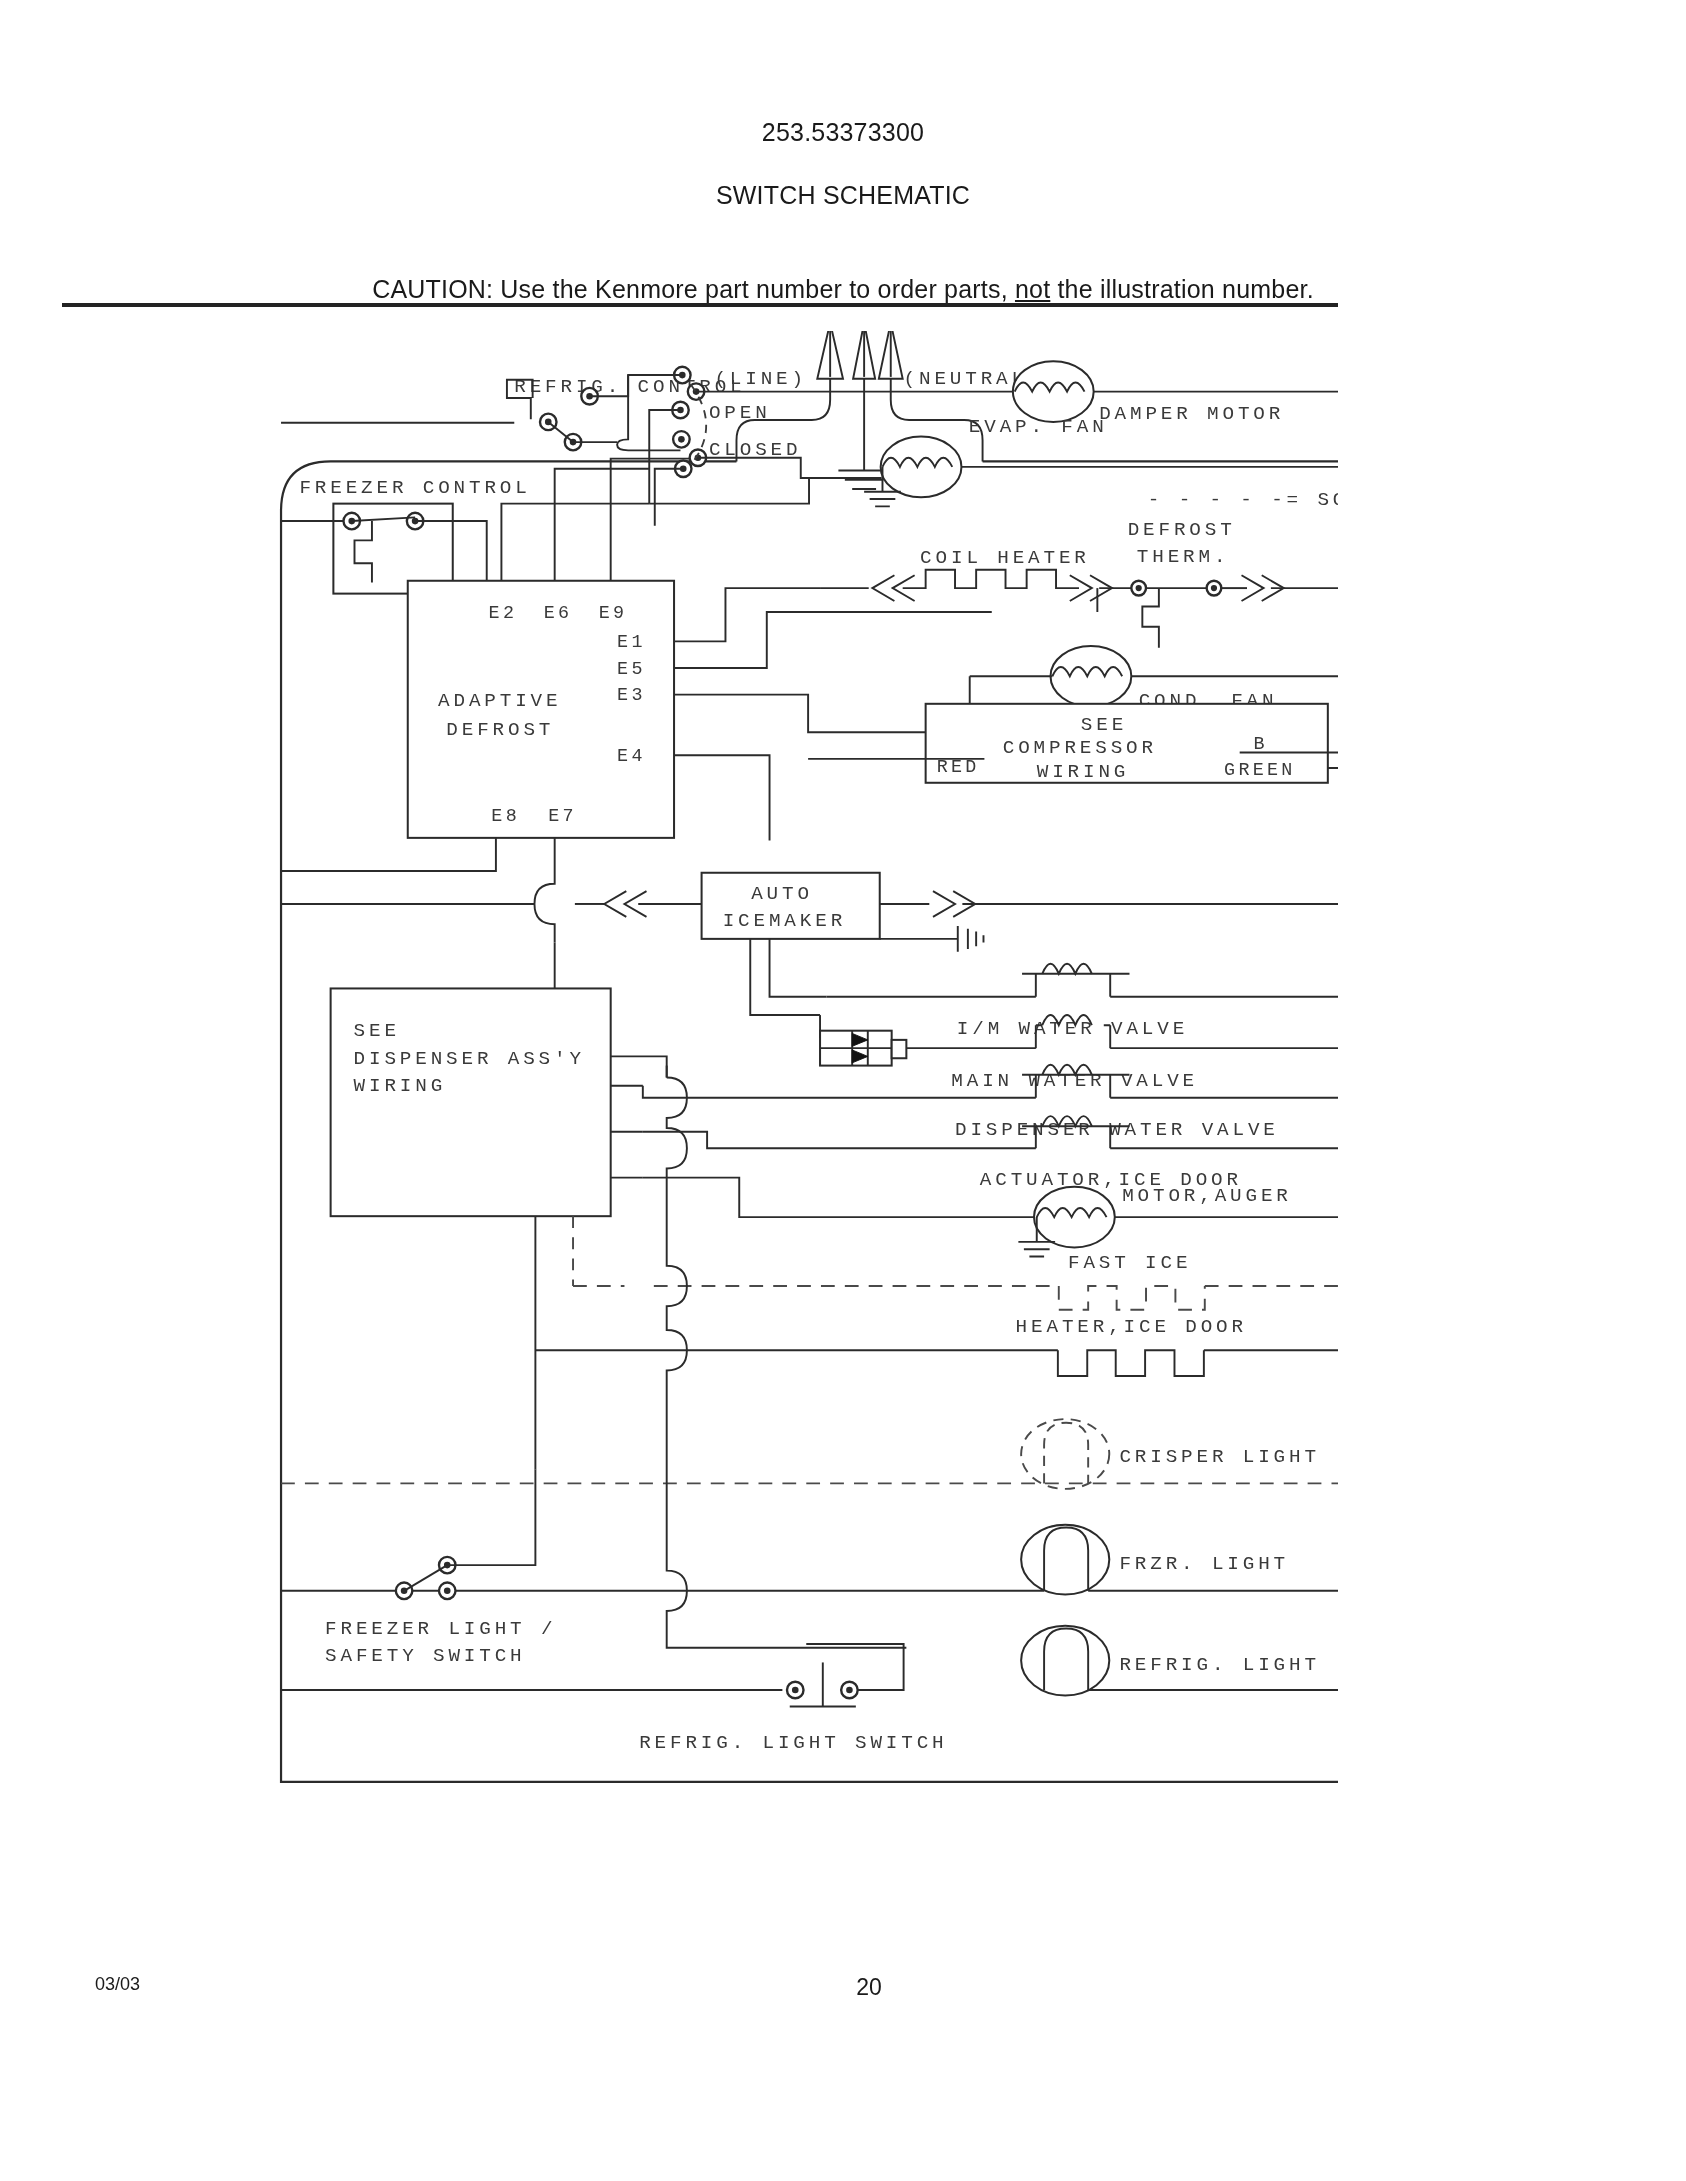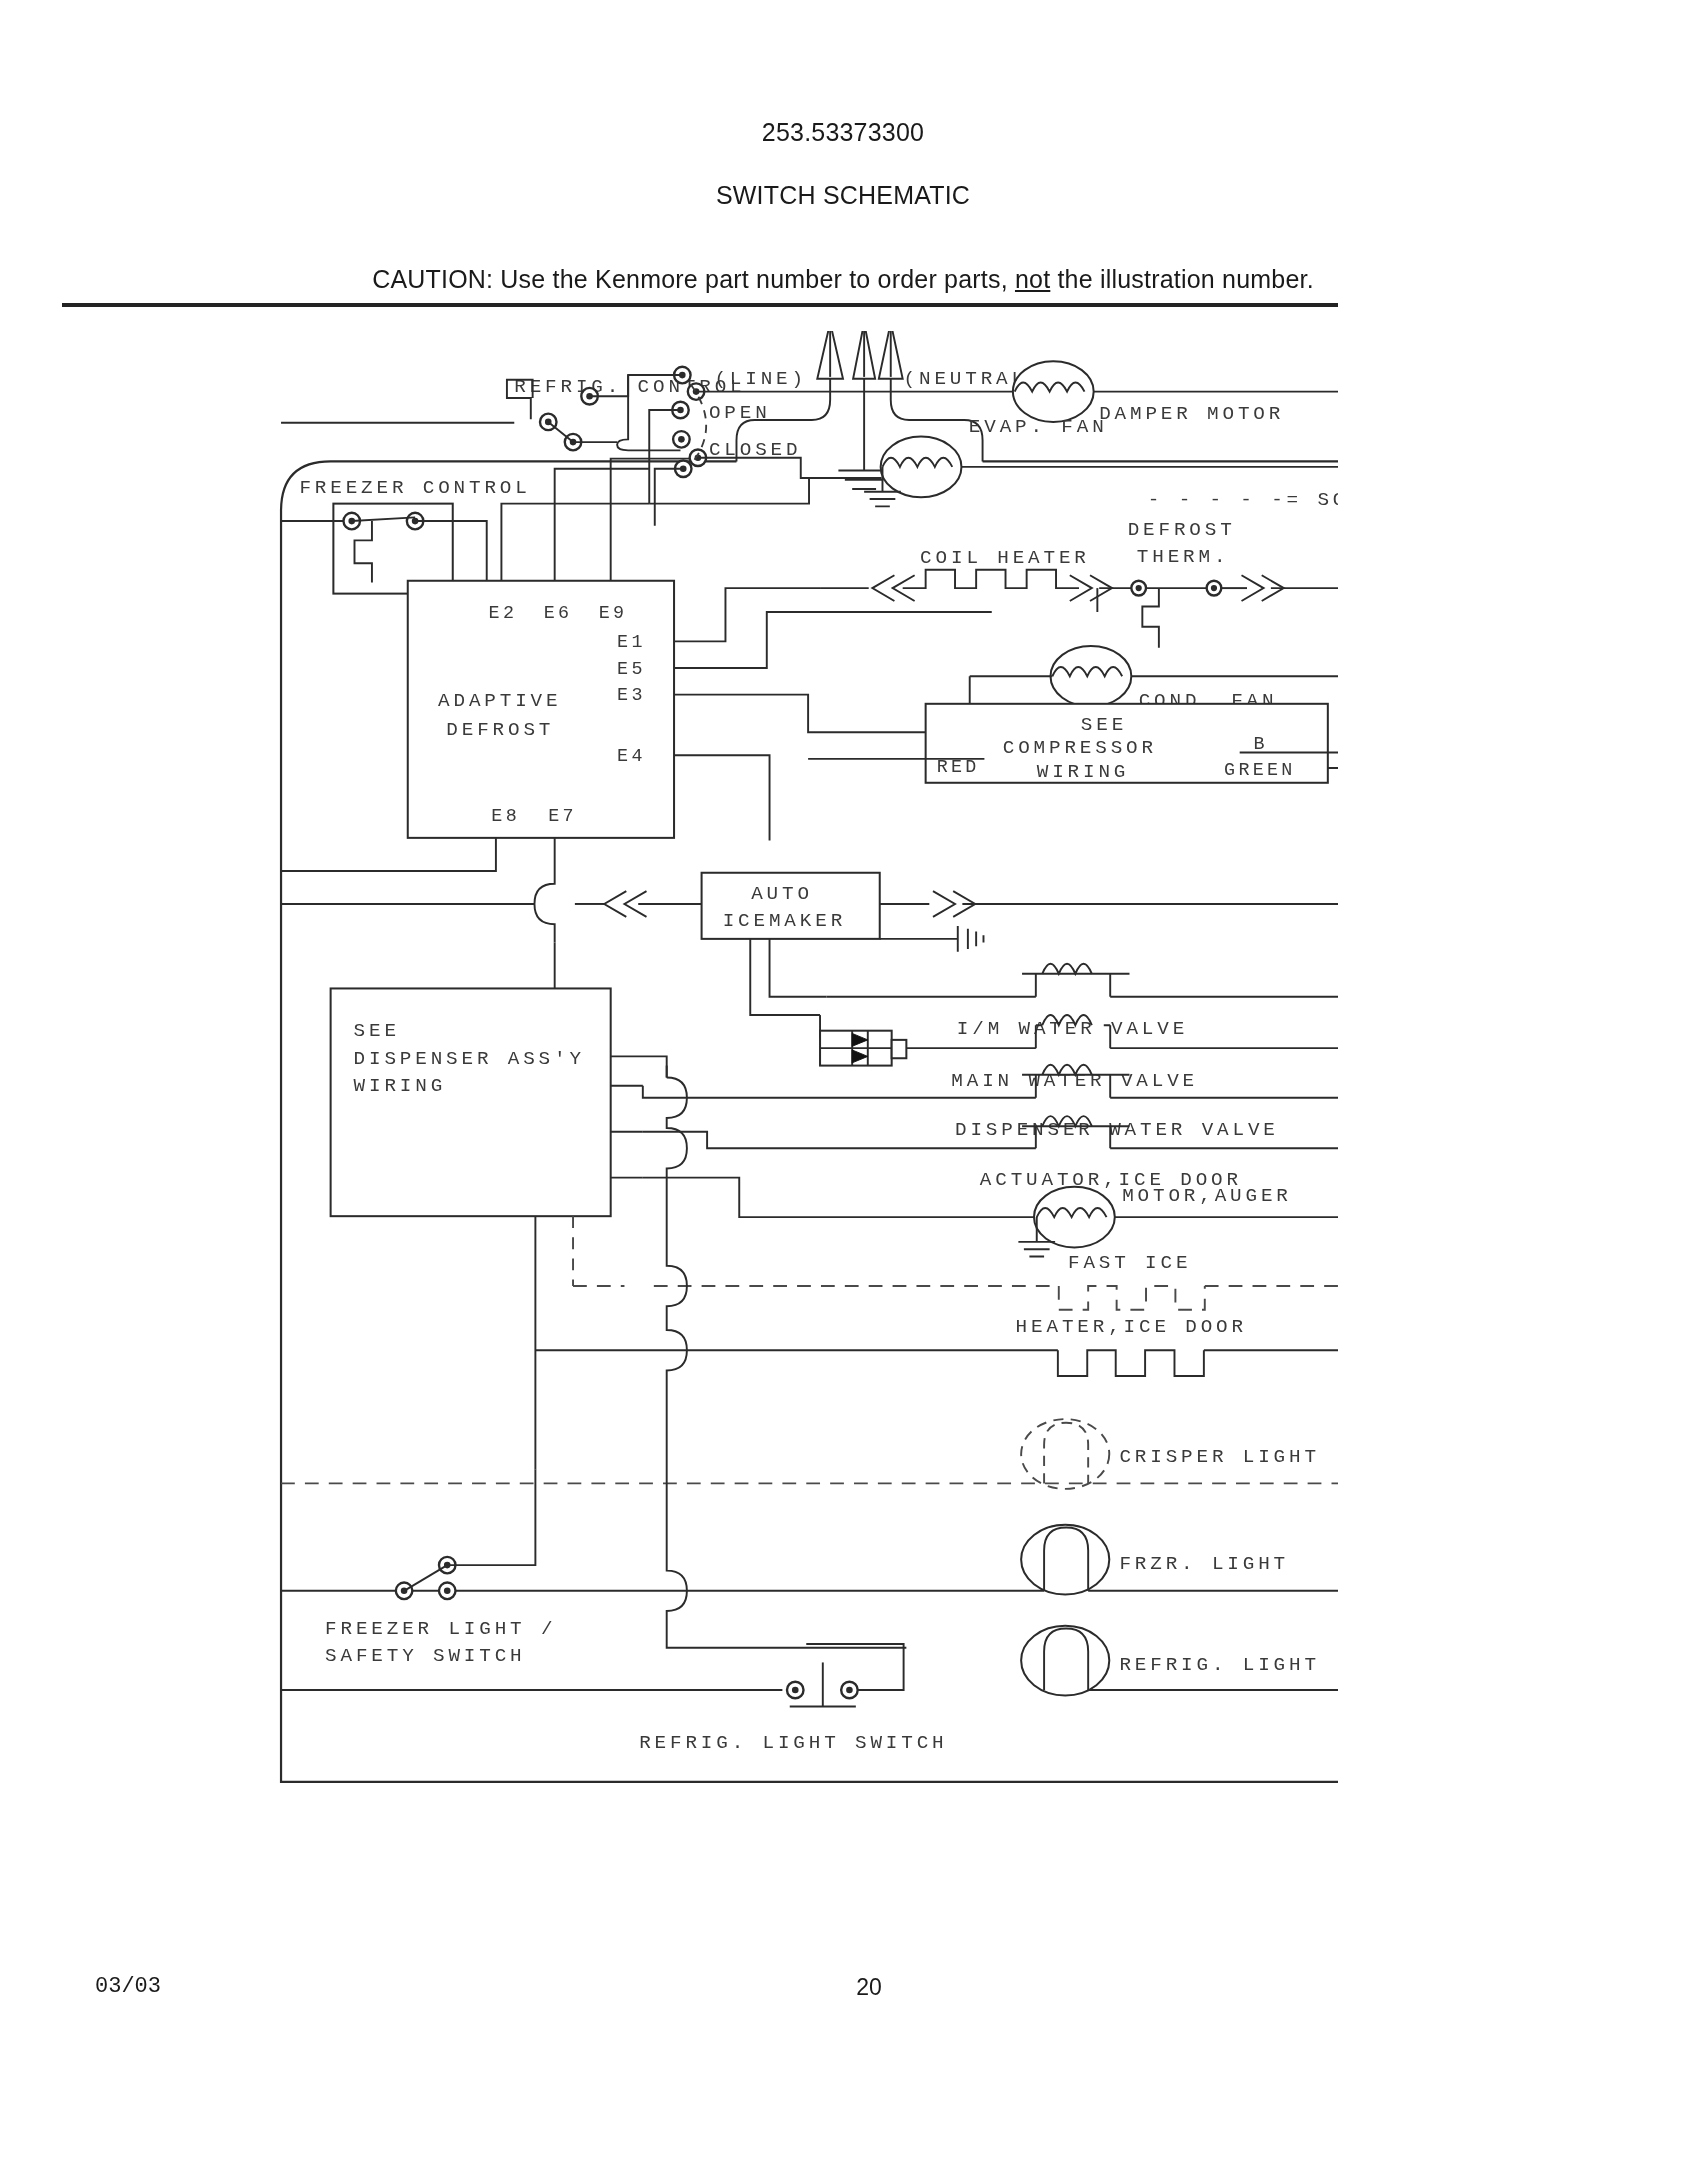--- a/index.html
+++ b/index.html
@@ -1,24 +1,24 @@
 <!DOCTYPE html>
 <html style="font-size:14.7px"><head>
 <meta charset="utf-8">
 <style>
   html,body{margin:0;padding:0;background:#fff;}
   body{width:1686px;height:2182px;font-family:"Liberation Sans",sans-serif;color:#1a1a1a;}
   .page{position:relative;width:1338px;height:2182px;overflow:hidden;background:#fff;}
   .hdr{position:absolute;left:0;width:1686px;text-align:center;}
   #model-number{top:118px;font-size:25px;letter-spacing:0.2px;}
   #schematic-title{top:181px;font-size:25px;letter-spacing:0.2px;}
-  #caution-line{top:265px;font-size:25px;letter-spacing:0.2px;}
+  #caution-line{top:275px;font-size:25px;letter-spacing:0.2px;}
   #caution-line .u{text-decoration:underline;}
   #header-rule{position:absolute;left:62px;top:303px;width:1469px;height:3.7px;background:#232323;}
-  #footer-date{position:absolute;left:95px;top:1974px;font-size:22px;font-family:Liberation Mono, monospace;}
+  #footer-date{position:absolute;left:95px;top:1974px;font-size:18px;}
   #page-number{position:absolute;left:0;width:1686px;text-align:center;top:1974px;font-size:23px;margin-left:26px;}
   #schematic-svg{position:absolute;left:0;top:331px;}
   svg text{font-family:"Liberation Mono","DejaVu Sans Mono",monospace;fill:#3a3a3a;}
   .lbl{font-size:21px;letter-spacing:4.2px;}
   .lbl-sm{font-size:20px;letter-spacing:3.6px;}
   .w{fill:none;stroke:#2b2b2b;stroke-width:2.1;}
   .frame{fill:none;stroke:#2b2b2b;stroke-width:2.4;}
   .box{fill:#fff;stroke:#2b2b2b;stroke-width:2.2;}
   .dash{fill:none;stroke:#4a4a4a;stroke-width:2.1;stroke-dasharray:15 11;}
   .term-o{fill:#fff;stroke:#2b2b2b;stroke-width:2.6;}

